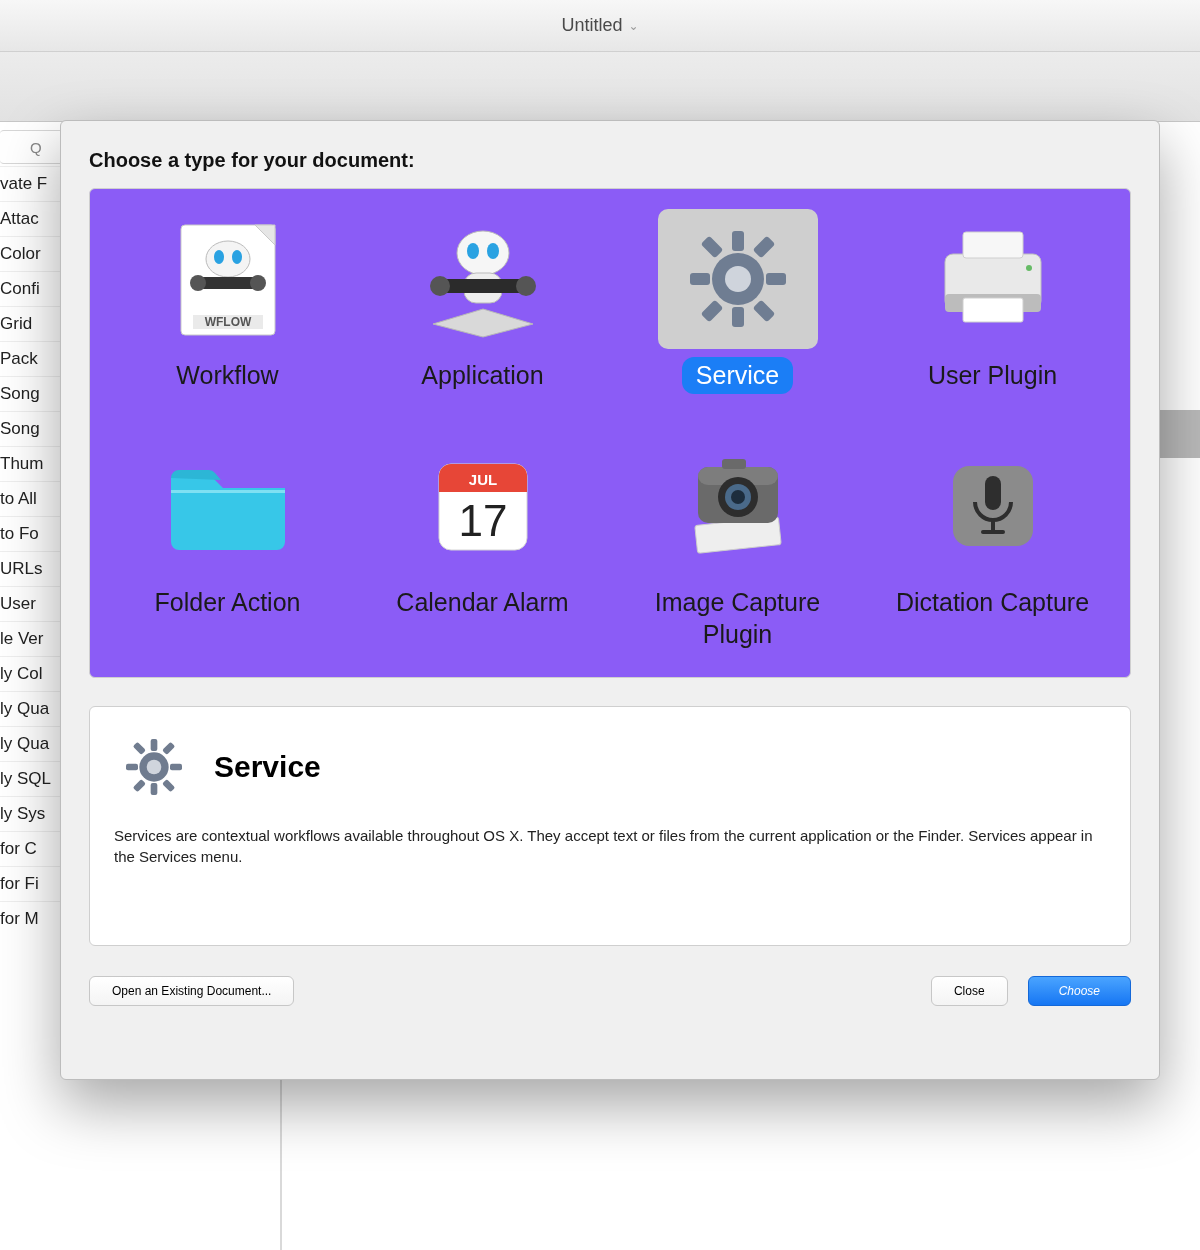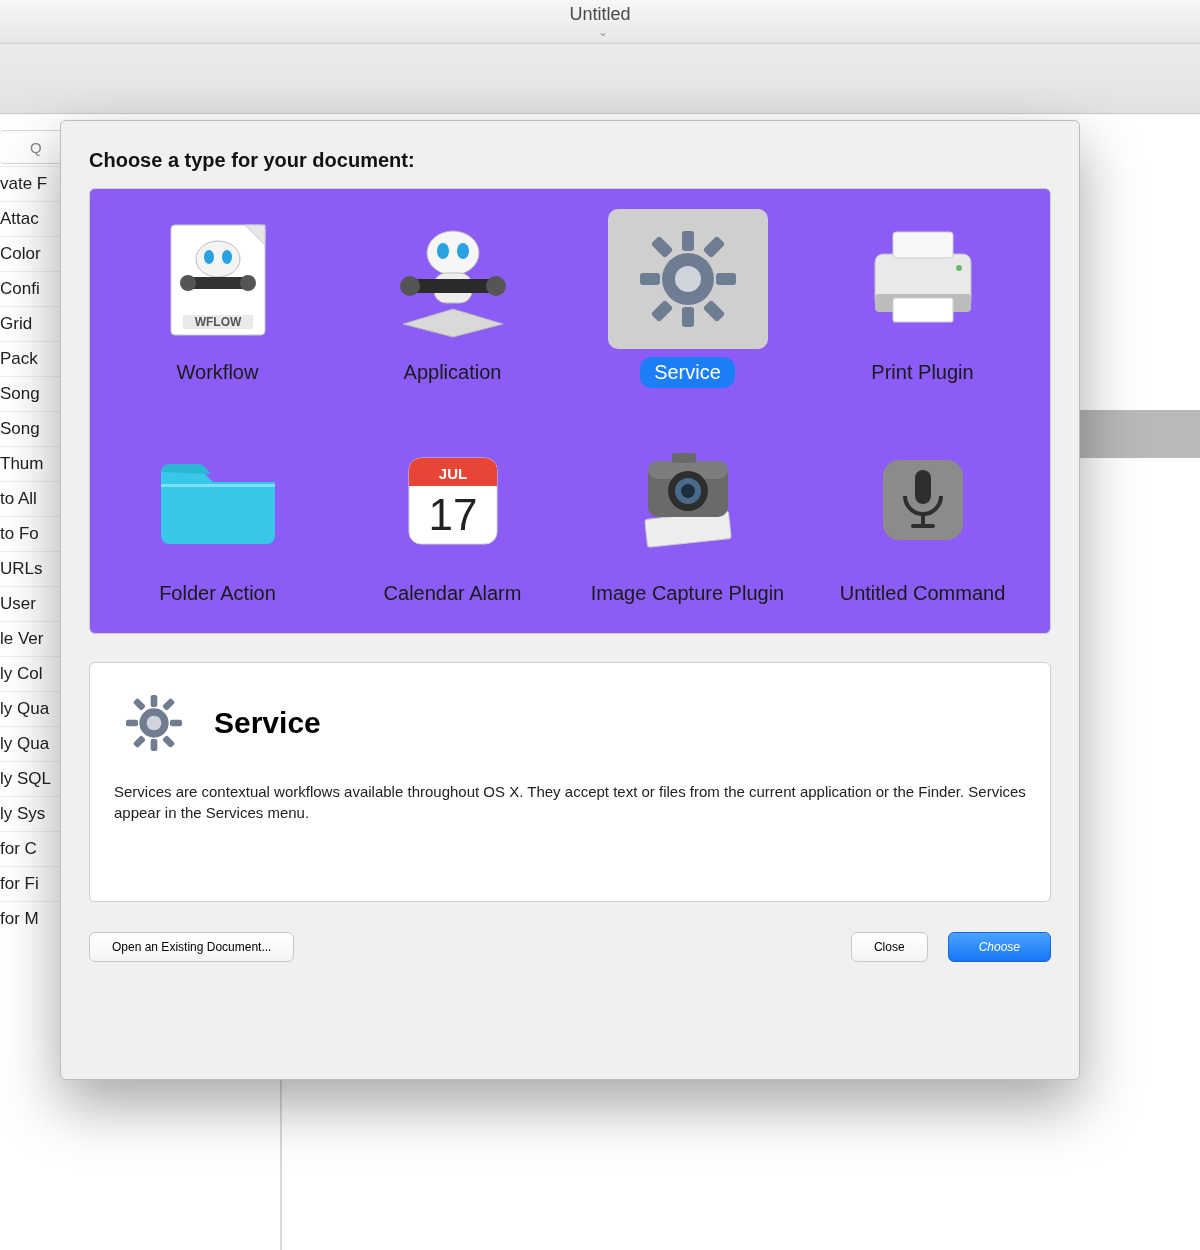--- a/index.html
+++ b/index.html
@@ -6,29 +6,28 @@
 body {
   font-family: -apple-system, "Helvetica Neue", Helvetica, Arial, sans-serif;
   background: #fff;
   width: 1200px;
   height: 1250px;
   overflow: hidden;
   position: relative;
   font-size: 15px;
 }
 .titlebar {
-  height: 44px;
+  height: 52px;
   background: linear-gradient(#f7f7f7, #e7e7e7);
   display: flex;
   align-items: center;
   justify-content: center;
   border-bottom: 1px solid #d0d0d0;
   color: #4a4a4a;
   font-size: 18px;
-  flex-direction: column;
 }
 .titlebar .dropdown-icon { margin-left: 6px; color: #9a9a9a; font-size: 12px; }
 .toolbar-area {
   height: 70px;
   background: linear-gradient(#ececec, #e2e2e2);
   border-bottom: 1px solid #c7c7c7;
 }
 .search-row {
   position: absolute;
   top: 130px;
@@ -77,21 +76,21 @@
   top: 1060px;
   left: 280px;
   bottom: 0;
   width: 2px;
   background: #d9d9d9;
 }
 .sheet {
   position: absolute;
   top: 120px;
   left: 60px;
-  width: 1020px;
+  width: 1100px;
   height: 960px;
   background: #f0f0f0;
   border: 1px solid #bcbcbc;
   border-radius: 6px;
   box-shadow: 0 25px 60px rgba(0,0,0,0.35);
   padding: 28px;
 }
 .sheet-heading {
   font-size: 20px;
   font-weight: 700;
@@ -122,21 +121,21 @@
   display: flex;
   align-items: center;
   justify-content: center;
   border-radius: 10px;
 }
 .icon-frame.selected {
   background: #cfcfcf;
 }
 .type-label {
   margin-top: 8px;
-  font-size: 20px;
+  font-size: 25px;
   text-align: center;
   color: #1a1a1a;
   padding: 3px 14px;
   border-radius: 12px;
   line-height: 1.25;
 }
 .type-label.selected {
   background: #1b7ef6;
   color: #fff;
   font-weight: 500;
@@ -299,21 +298,21 @@
       <div class="type-item">
         <div class="icon-frame">
           <svg width="120" height="110" viewBox="0 0 120 110">
             <rect x="12" y="30" width="96" height="55" rx="8" fill="#e9e9e9" stroke="#bfbfbf"></rect>
             <rect x="30" y="8" width="60" height="26" rx="3" fill="#f7f7f7" stroke="#cfcfcf"></rect>
             <rect x="12" y="70" width="96" height="18" rx="4" fill="#bcbcbc"></rect>
             <rect x="30" y="74" width="60" height="24" rx="2" fill="#fff" stroke="#cfcfcf"></rect>
             <circle cx="96" cy="44" r="3" fill="#6b6"></circle>
           </svg>
         </div>
-        <div class="type-label">Print Plugin</div>
+        <div class="type-label">User Plugin</div>
       </div>
 
       <div class="type-item">
         <div class="icon-frame">
           <svg width="130" height="100" viewBox="0 0 130 100">
             <path d="M8 22 h42 l10 10 h62 v54 a8 8 0 0 1 -8 8 H16 a8 8 0 0 1 -8 -8 Z" fill="#37c7e8"></path>
             <path d="M8 22 a8 8 0 0 1 8 -8 h30 a8 8 0 0 1 6 3 l6 7 Z" fill="#2cb6d6"></path>
             <rect x="8" y="34" width="114" height="3" fill="#7ee0f3"></rect>
           </svg>
         </div>
@@ -350,21 +349,21 @@
       <div class="type-item">
         <div class="icon-frame">
           <svg width="100" height="100" viewBox="0 0 100 100">
             <rect x="10" y="10" width="80" height="80" rx="16" fill="#8b8b8b"></rect>
             <rect x="42" y="20" width="16" height="34" rx="8" fill="#2e2e2e"></rect>
             <path d="M32 46 a18 18 0 0 0 36 0" stroke="#2e2e2e" stroke-width="4" fill="none"></path>
             <rect x="48" y="62" width="4" height="12" fill="#2e2e2e"></rect>
             <rect x="38" y="74" width="24" height="4" rx="2" fill="#2e2e2e"></rect>
           </svg>
         </div>
-        <div class="type-label">Untitled Command</div>
+        <div class="type-label">Dictation Capture</div>
       </div>
 
     </div>
   </div>
 
   <div class="desc-box">
     <div class="desc-header">
       <span>
         <svg class="small-gear" viewBox="0 0 120 120">
           <g transform="translate(60,60)">

